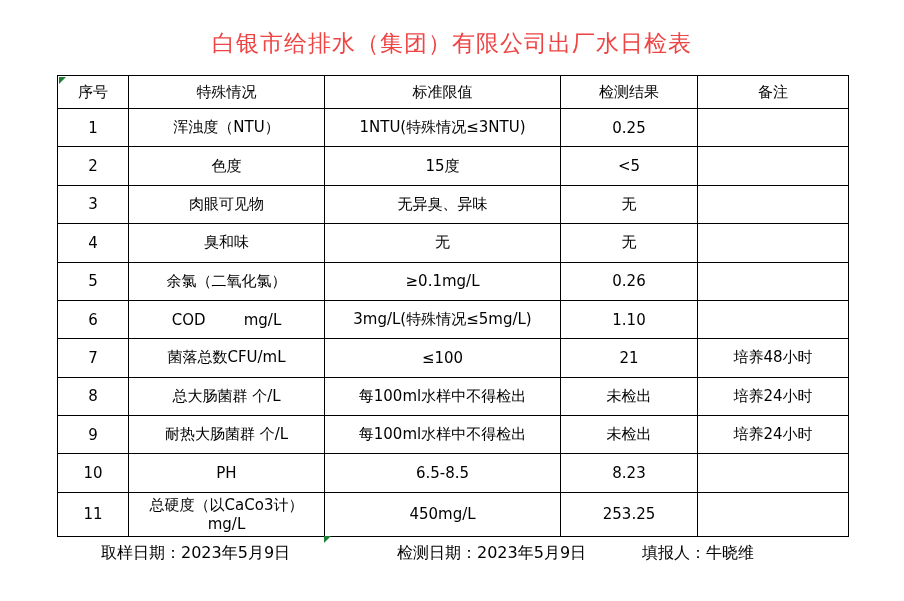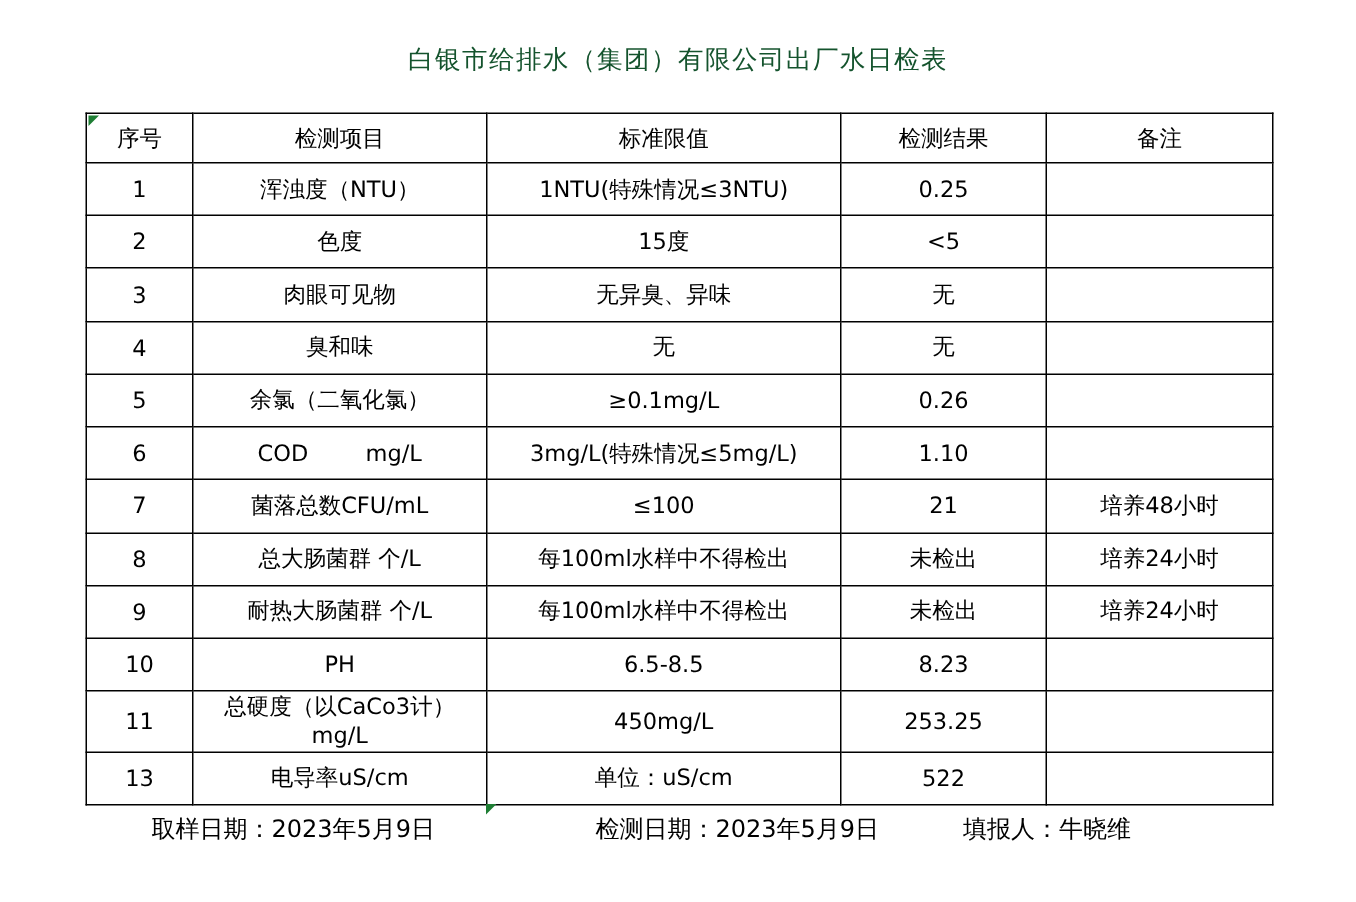--- a/index.html
+++ b/index.html
@@ -11,23 +11,23 @@
     font-family: "DejaVu Sans", "Liberation Sans", sans-serif;
     color: #000000;
     overflow: hidden;
   }
   .page-title {
     position: absolute;
     top: 28px;
     left: 0;
     width: 100%;
     text-align: center;
-    font-size: 17px;
+    font-size: 23px;
     letter-spacing: 1px;
-    color: #14532d;
+    color: #ef4444;
   }
   table.report {
     position: absolute;
     left: 57px;
     top: 75px;
     width: 791px;
     height: 462px;
     border-collapse: collapse;
     table-layout: fixed;
   }
@@ -70,21 +70,21 @@
   <colgroup>
     <col style="width:71px">
     <col style="width:196px">
     <col style="width:236px">
     <col style="width:137px">
     <col style="width:151px">
   </colgroup>
   <thead>
     <tr>
       <th>序号</th>
-      <th>检测项目</th>
+      <th>特殊情况</th>
       <th>标准限值</th>
       <th>检测结果</th>
       <th>备注</th>
     </tr>
   </thead>
   <tbody>
       <tr>
     <td>1</td>
     <td>浑浊度（NTU）</td>
     <td>1NTU(特殊情况≤3NTU)</td>
@@ -154,27 +154,20 @@
     <td>8.23</td>
     <td></td>
   </tr>
       <tr>
     <td>11</td>
     <td>总硬度（以CaCo3计）mg/L</td>
     <td>450mg/L</td>
     <td>253.25</td>
     <td></td>
   </tr>
-      <tr>
-    <td>13</td>
-    <td>电导率uS/cm</td>
-    <td>单位：uS/cm</td>
-    <td>522</td>
-    <td></td>
-  </tr>
     </tbody>
 </table>
 
 <span class="tri tri-bottom"></span>
 
 <div class="footer-line">
   <span class="footer-item footer-sampling">取样日期：2023年5月9日</span>
   <span class="footer-item footer-test">检测日期：2023年5月9日</span>
   <span class="footer-item footer-reporter">填报人：牛晓维</span>
 </div>

